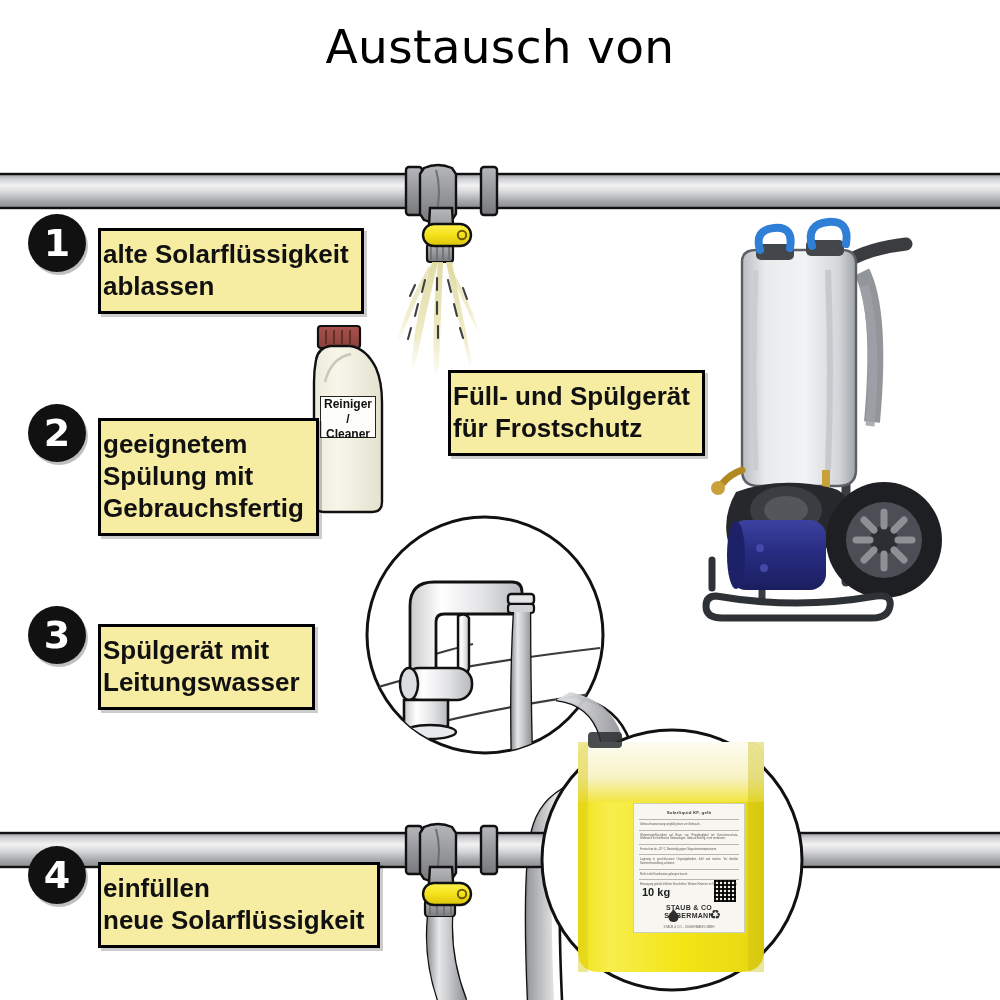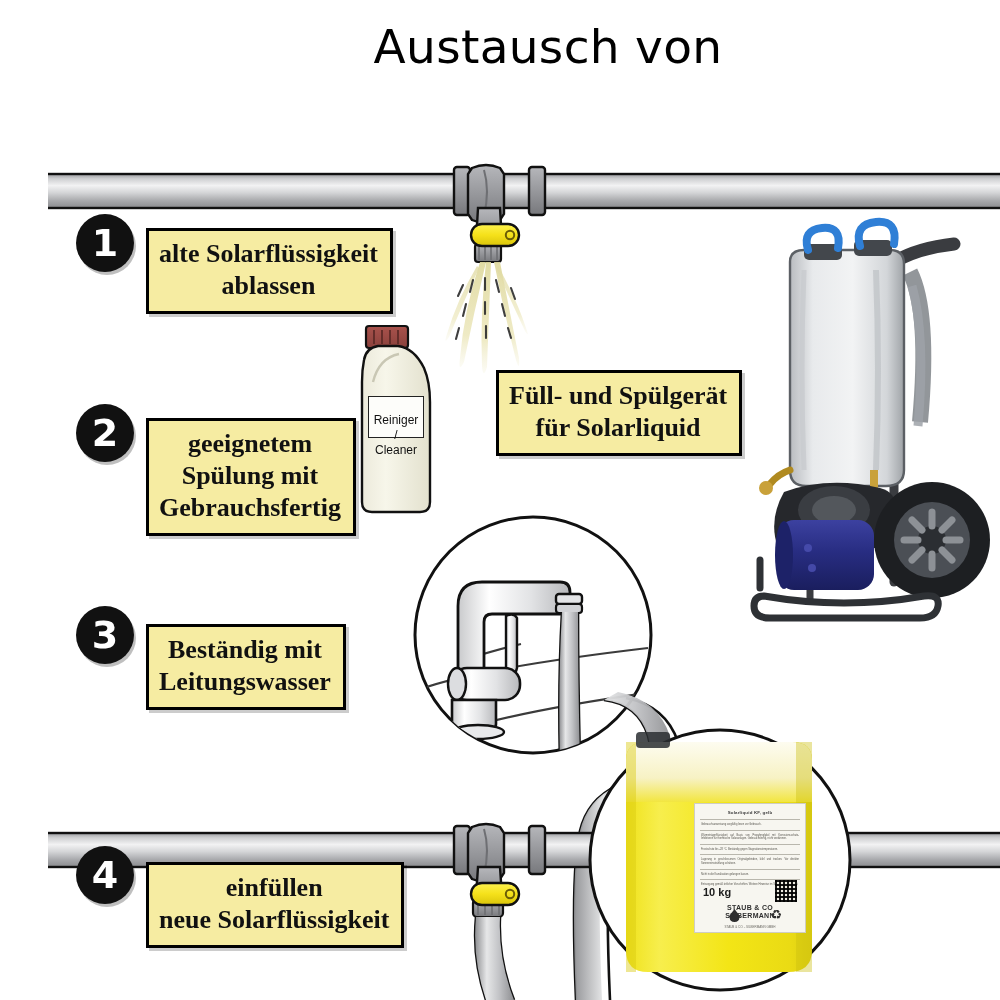--- a/index.html
+++ b/index.html
@@ -1,65 +1,64 @@
 <!DOCTYPE html>
 <html><head>
 <meta charset="utf-8">
 <style>
   html,body{margin:0;padding:0;background:#fff;}
   body{
     width:1000px;height:1000px;overflow:hidden;position:relative;
     font-family:"Liberation Sans","DejaVu Sans",sans-serif;
     background:#ffffff;
   }
-  #stage{position:absolute;inset:0;width:892px;height:1000px;margin-left:48px;}
+  #stage{position:absolute;inset:0;width:892px;height:1000px;}
   #stage > svg{position:absolute;left:0;top:0;}
 
   .title-wrap{
     position:absolute;left:0;top:18px;width:1000px;text-align:center;
     z-index:40;pointer-events:none;
   }
   .title-line{
     font-family:"DejaVu Sans","Liberation Sans",sans-serif;
     font-size:47px;line-height:57px;color:#000;font-weight:400;
     letter-spacing:0.3px;
   }
 
   
   .callout{
     position:absolute;z-index:30;
     background:#f6eca2;border:3px solid #000;
     box-sizing:border-box;
-    padding:7px 12px 9px 10px;
+    padding:7px 12px 9px 2px;
     font-weight:bold;color:#111;
-    font-family:Liberation Serif, serif;
+    font-family:Liberation Sans, sans-serif;
     font-size:26px;line-height:32px;
     box-shadow:3px 3px 0 rgba(0,0,0,0.20);
-    text-align:center;
   }
   .callout .ln{display:block;white-space:nowrap;}
 
   
   .stepnum{
     position:absolute;z-index:35;
     width:58px;height:58px;border-radius:50%;
     background:#111;color:#fff;
     display:flex;align-items:center;justify-content:center;
     font-family:"DejaVu Sans","Liberation Sans",sans-serif;
     font-size:38px;font-weight:bold;line-height:1;
     box-shadow:2px 3px 0 rgba(0,0,0,0.25);
   }
 
   
   .bottle-label{
     position:absolute;z-index:26;
     background:#fdfdfa;border:1.5px solid #222;
     font-family:"Liberation Sans","DejaVu Sans",sans-serif;
     font-size:12px;line-height:15px;color:#111;
-    text-align:center;padding:16px 3px;box-sizing:border-box;
+    text-align:center;padding:0 3px;box-sizing:border-box;font-weight:bold;
   }
 
   
   .can-label{
     position:absolute;z-index:28;
     background:#f7f6f0;border:1px solid #cfcdc2;
     box-sizing:border-box;overflow:hidden;
   }
   .can-label .cl-title{
     font-size:4.4px;font-weight:bold;text-align:center;color:#3a3a3a;
@@ -389,38 +388,38 @@
 
   <div class="bottle-label" style="left:320px;top:396px;width:56px;height:42px;">
     <div>Reiniger /</div>
     <div>Cleaner</div>
   </div>
 
   <div class="stepnum" style="left:28px;top:606px;">
     <span>3</span>
   </div>
   <div class="callout" style="left:98px;top:624px;">
-    <span class="ln">Beständig mit</span>
+    <span class="ln">Spülgerät mit</span>
     <span class="ln">Leitungswasser</span>
   </div>
 
   <div class="stepnum" style="left:28px;top:846px;">
     <span>4</span>
   </div>
   <div class="callout" style="left:98px;top:862px;">
     <span class="ln">einfüllen</span>
     <span class="ln">neue Solarflüssigkeit</span>
   </div>
 
   <div class="callout" style="left:448px;top:370px;">
     <span class="ln">Füll- und Spülgerät</span>
-    <span class="ln">für Solarliquid</span>
-  </div>
-
-  <div class="can-label" style="left:646px;top:803px;width:112px;height:130px;">
+    <span class="ln">für Frostschutz</span>
+  </div>
+
+  <div class="can-label" style="left:633px;top:803px;width:112px;height:130px;">
     <div class="cl-title">Solarliquid KF, gelb</div>
     <div class="rule"></div>
     <div class="para">Gebrauchsanweisung sorgfältig lesen vor Gebrauch.</div>
     <div class="rule"></div>
     <div class="para">Wärmeträgerflüssigkeit auf Basis von Propylenglykol mit Korrosionsschutz-Inhibitoren für thermische Solaranlagen. Gebrauchsfertig, nicht verdünnen.</div>
     <div class="rule"></div>
     <div class="para">Frostschutz bis -28 °C. Beständig gegen Stagnationstemperaturen.</div>
     <div class="rule"></div>
     <div class="para">Lagerung in geschlossenen Originalgebinden, kühl und trocken. Vor direkter Sonneneinstrahlung schützen.</div>
     <div class="rule"></div>

